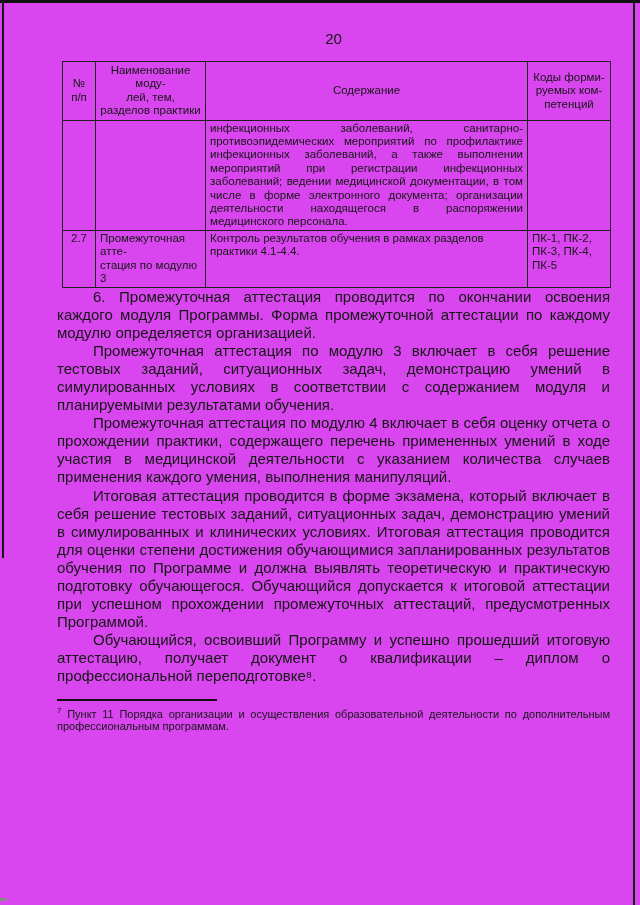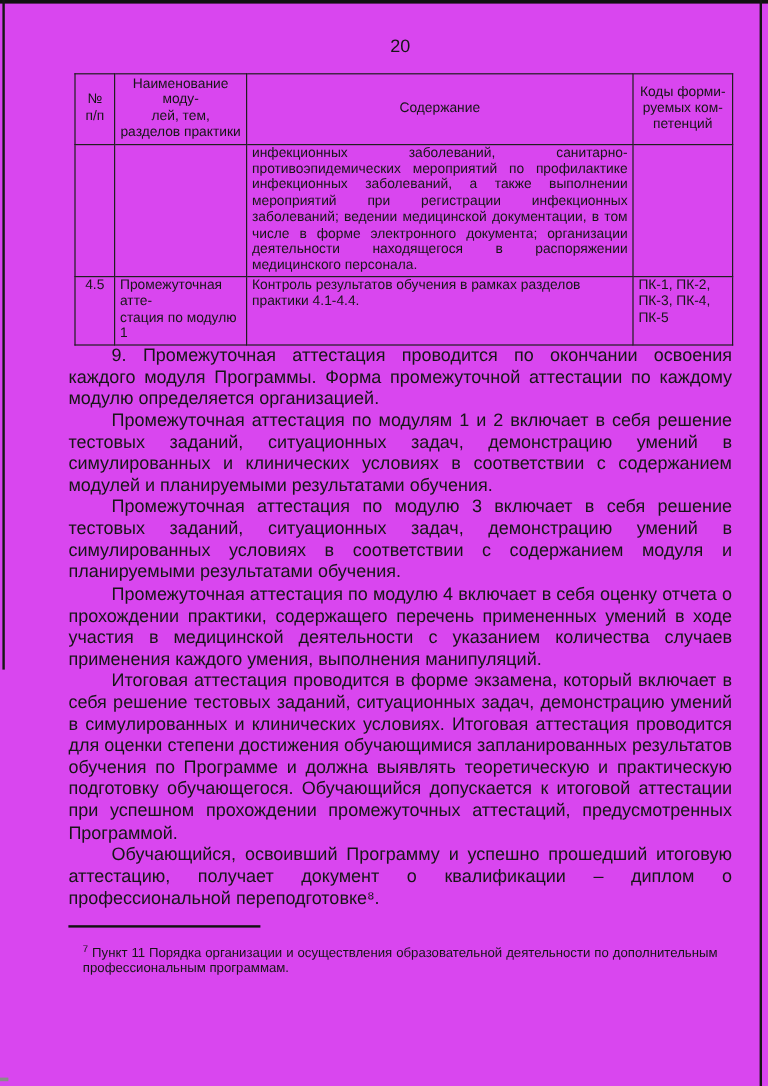--- a/index.html
+++ b/index.html
@@ -57,21 +57,21 @@
   .body-text p {
     margin: 0;
     text-indent: 36px;
     text-align: justify;
     font-size: 15px;
     line-height: 18.1px;
   }
 
   .footnotes { margin-top: 13px; font-size: 11px; line-height: 12.6px; }
   .fn-rule { width: 160px; height: 0; border-top: 2px solid #111; margin: 0 0 4px 0; }
-  .footnote { margin: 12px; text-align: justify; }
+  .footnote { margin: 0; text-align: justify; }
   .footnote sup { font-size: 8px; }
 </style>
 </head>
 <body>
 
 <div class="page">
 
   <div class="scan-top"></div>
   <div class="scan-left"></div>
   <div class="scan-right"></div>
@@ -100,35 +100,34 @@
 руемых ком-
 петенций</th>
         </tr>
         <tr>
           <td class="cell-center"></td>
           <td></td>
           <td class="cell-justify">инфекционных заболеваний, санитарно-противоэпидемических мероприятий по профилактике инфекционных заболеваний, а также выполнении мероприятий при регистрации инфекционных заболеваний; ведении медицинской документации, в том числе в форме электронного документа; организации деятельности находящегося в распоряжении медицинского персонала.</td>
           <td></td>
         </tr>
         <tr>
-          <td class="cell-center">4.5</td>
+          <td class="cell-center">2.7</td>
           <td class="cell-pre">Промежуточная атте-
-стация по модулю 1</td>
+стация по модулю 3</td>
           <td>Контроль результатов обучения в рамках разделов практики 4.1-4.4.</td>
           <td class="cell-pre">ПК-1, ПК-2,
 ПК-3, ПК-4,
 ПК-5</td>
         </tr>
       </tbody>
     </table>
 
 
     <div class="body-text">
-      <p>9. Промежуточная аттестация проводится по окончании освоения каждого модуля Программы. Форма промежуточной аттестации по каждому модулю определяется организацией.</p>
-      <p>Промежуточная аттестация по модулям 1 и 2 включает в себя решение тестовых заданий, ситуационных задач, демонстрацию умений в симулированных и клинических условиях в соответствии с содержанием модулей и планируемыми результатами обучения.</p>
+      <p>6. Промежуточная аттестация проводится по окончании освоения каждого модуля Программы. Форма промежуточной аттестации по каждому модулю определяется организацией.</p>
       <p>Промежуточная аттестация по модулю 3 включает в себя решение тестовых заданий, ситуационных задач, демонстрацию умений в симулированных условиях в соответствии с содержанием модуля и планируемыми результатами обучения.</p>
       <p>Промежуточная аттестация по модулю 4 включает в себя оценку отчета о прохождении практики, содержащего перечень примененных умений в ходе участия в медицинской деятельности с указанием количества случаев применения каждого умения, выполнения манипуляций.</p>
       <p>Итоговая аттестация проводится в форме экзамена, который включает в себя решение тестовых заданий, ситуационных задач, демонстрацию умений в симулированных и клинических условиях. Итоговая аттестация проводится для оценки степени достижения обучающимися запланированных результатов обучения по Программе и должна выявлять теоретическую и практическую подготовку обучающегося. Обучающийся допускается к итоговой аттестации при успешном прохождении промежуточных аттестаций, предусмотренных Программой.</p>
       <p>Обучающийся, освоивший Программу и успешно прошедший итоговую аттестацию, получает документ о квалификации – диплом о профессиональной переподготовке⁸.</p>
     </div>
 
     <div class="footnotes">
       <div class="fn-rule"></div>
       <p class="footnote">
         <sup>7</sup>

